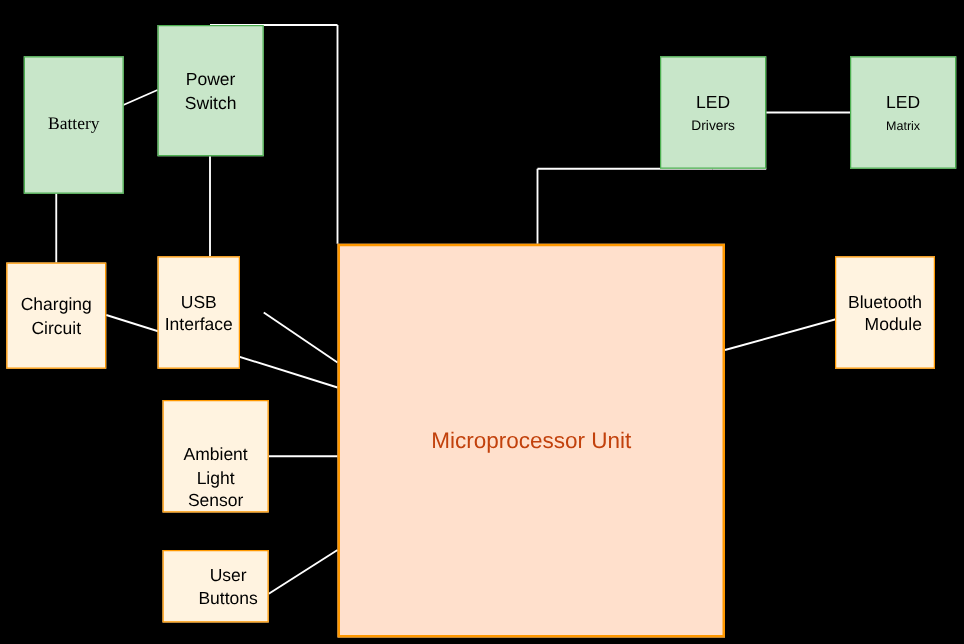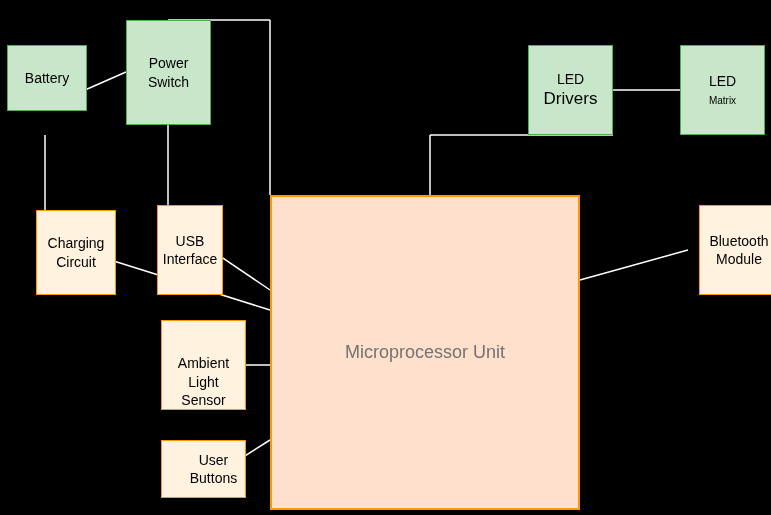--- a/index.html
+++ b/index.html
@@ -33,27 +33,26 @@
     .green-block {
       background: #c8e6c9;
       border: 1.5px solid #4caf50;
       color: #000;
     }
 
     .orange-block {
       background: #fff3e0;
       border: 1.5px solid #ff9800;
       color: #000;
-      margin-left: 31px;
     }
 
     .mcu-block {
       background: #ffe0cc;
       border: 2px solid #ff9800;
-      color: #737373;
+      color: #c2410c;
       font-size: 18px;
     }
 
     
     .lines-svg {
       position: absolute;
       top: 0; left: 0;
       width: 771px;
       height: 515px;
       pointer-events: none;
@@ -86,30 +85,30 @@
     <line x1="430" y1="135" x2="570" y2="135" stroke="#fff" stroke-width="1.5"></line>
     <line x1="570" y1="135" x2="570" y2="135" stroke="#fff" stroke-width="1.5"></line>
     <line x1="570" y1="135" x2="613" y2="135" stroke="#fff" stroke-width="1.5"></line>
 
     <line x1="613" y1="90" x2="680" y2="90" stroke="#fff" stroke-width="1.5"></line>
 
     <line x1="168" y1="20" x2="270" y2="20" stroke="#fff" stroke-width="1.5"></line>
     <line x1="270" y1="20" x2="270" y2="195" stroke="#fff" stroke-width="1.5"></line>
   </svg>
 
-  <div class="block green-block" style="left:7px;top:45px;width:80px;height:66px;">
+  <div class="block green-block" style="left:19px;top:45px;width:80px;height:110px;font-family:Liberation Serif, serif;">
     <span>Battery</span>
   </div>
 
   <div class="block green-block" style="left:126px;top:20px;width:85px;height:105px;">
     <span>Power<br>Switch</span>
   </div>
 
   <div class="block green-block" style="left:528px;top:45px;width:85px;height:90px;">
-    <span>LED<br><span style="font-size:17px;">Drivers</span></span>
+    <span>LED<br><span style="font-size:11px;">Drivers</span></span>
   </div>
 
   <div class="block green-block" style="left:680px;top:45px;width:85px;height:90px;">
     <span>LED<br><span style="font-size:10px;">Matrix</span></span>
   </div>
 
   <div class="block orange-block" style="left:5px;top:210px;width:80px;height:85px;">
     <span>Charging<br>Circuit</span>
   </div>
 
@@ -118,21 +117,21 @@
   </div>
 
   <div class="block orange-block" style="left:130px;top:320px;width:85px;height:90px;align-items:flex-end;">
     <span>Ambient<br>Light<br>Sensor</span>
   </div>
 
   <div class="block orange-block" style="left:130px;top:440px;width:85px;height:58px;padding-left:20px;">
     <span>User<br>Buttons</span>
   </div>
 
-  <div class="block orange-block" style="left:668px;top:205px;width:80px;height:90px;">
+  <div class="block orange-block" style="left:668px;top:205px;width:80px;height:90px;text-align:right;">
     <span>Bluetooth<br>Module</span>
   </div>
 
   <div class="block mcu-block" style="left:270px;top:195px;width:310px;height:315px;">
     <span>Microprocessor Unit</span>
   </div>
 
 </div>
 
 </body></html>

